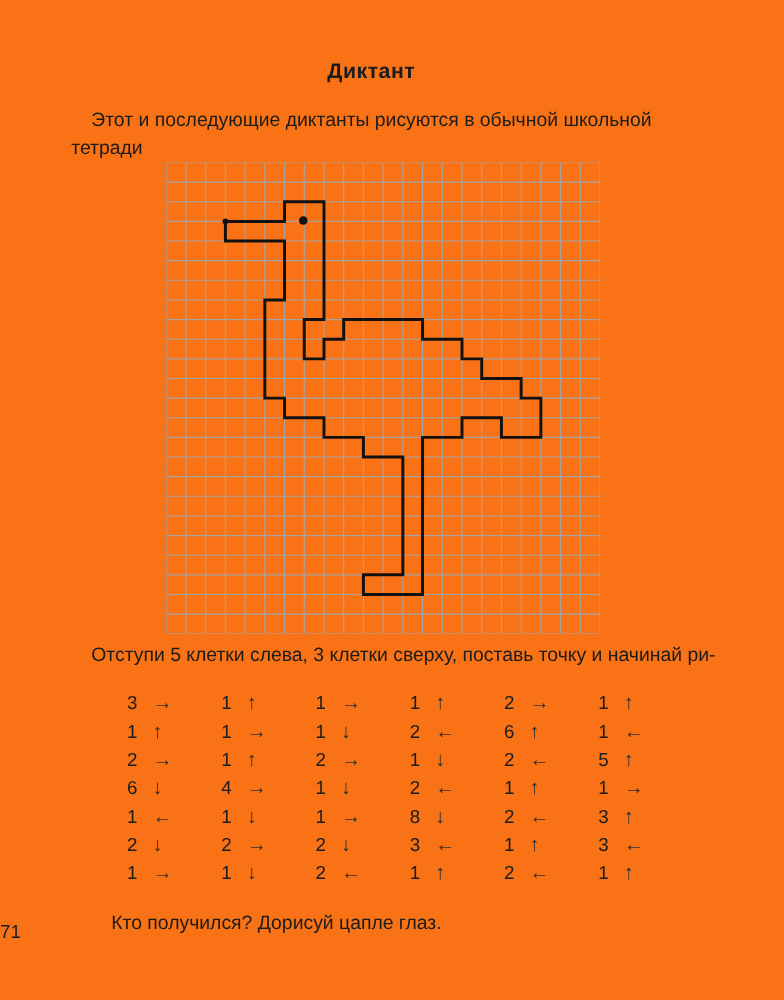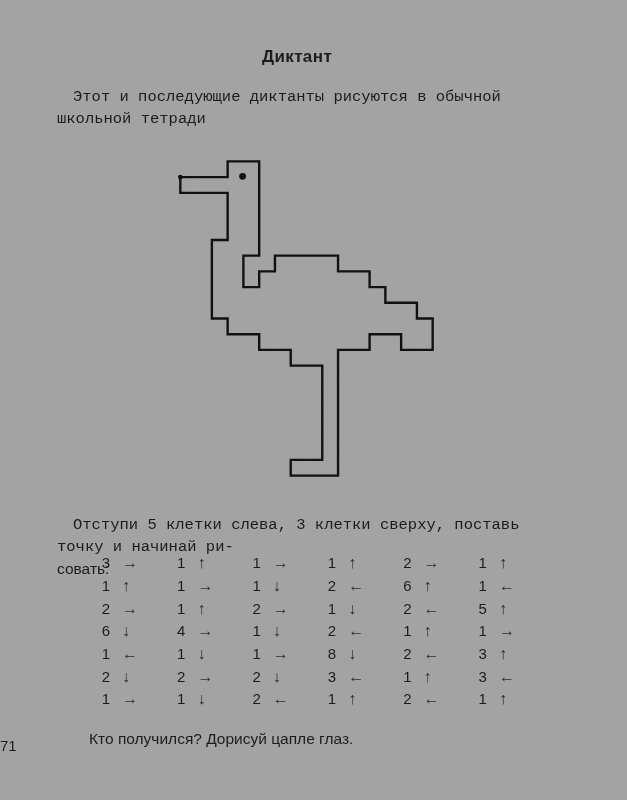--- a/index.html
+++ b/index.html
@@ -1,28 +1,28 @@
 <!DOCTYPE html>
 <html lang="ru"><head>
 <meta charset="utf-8">
 <style>
   html,body{margin:0;padding:0;}
   body{
     width:627px;height:800px;position:relative;background:#ffffff;
     font-family:"Liberation Sans",sans-serif;color:#1c1c1c;overflow:hidden;
   }
-  .page{position:absolute;inset:0;background:#a3a3a3;}
+  .page{position:absolute;inset:0;background:#f97316;}
   .title{
     position:absolute;top:47px;left:0;width:594px;margin:0;
     text-align:center;font-size:17px;font-weight:bold;letter-spacing:.4px;
   }
   .intro{position:absolute;left:57px;top:86px;width:516px;margin:0;font-size:15.5px;line-height:22px;}
   .instr{position:absolute;left:57px;top:514px;width:516px;margin:0;font-size:15.5px;line-height:22px;}
   .tline{display:block;}
-  .ind{text-indent:16px;font-family:Liberation Mono, monospace;}
+  .ind{text-indent:16px;}
   #fig{position:absolute;left:133px;top:130px;width:347px;height:377px;}
   #dict-table{position:absolute;left:95px;top:552px;font-size:15px;}
   .drow{height:22.7px;display:flex;align-items:center;}
   .pair{width:75.4px;display:inline-flex;align-items:baseline;}
   .num{width:15px;text-align:right;}
   .arr{margin-left:12px;font-size:16px;color:#2e2e2e;}
   .footer{position:absolute;left:57px;top:714px;width:516px;margin:16px;font-size:15.5px;text-indent:16px;}
   .pagenum{position:absolute;top:737px;left:0;width:612px;text-align:left;font-size:15px;}
 </style>
 </head>
@@ -85,21 +85,20 @@
       <line x1="0" y1="352" x2="352" y2="352" stroke="#a4a4a4" stroke-width="0.9"></line>
       <line x1="0" y1="368" x2="352" y2="368" stroke="#a4a4a4" stroke-width="0.9"></line>
       <line x1="0" y1="384" x2="352" y2="384" stroke="#a4a4a4" stroke-width="0.9"></line>
       <polygon points="48,48 96,48 96,32 128,32 128,128 112,128 112,160 128,160 128,144 144,144 144,128 208,128 208,144 240,144 240,160 256,160 256,176 288,176 288,192 304,192 304,224 272,224 272,208 240,208 240,224 208,224 208,352 160,352 160,336 192,336 192,240 160,240 160,224 128,224 128,208 96,208 96,192 80,192 80,112 96,112 96,64 48,64 48,48" fill="none" stroke="#111111" stroke-width="2.4" stroke-linejoin="miter"></polygon>
       <circle cx="48" cy="48" r="2.3" fill="#111111"></circle>
       <circle cx="111.2" cy="47.2" r="3.5" fill="#111111"></circle>
     </svg>
 
   <p class="instr">
     <span class="tline ind">Отступи 5 клетки слева, 3 клетки сверху, поставь точку и начинай ри-</span>
-    <span class="tline">совать:</span>
   </p>
 
   <div id="dict-table">
       <div class="drow">
         <span class="pair">
           <span class="num">3</span>
           <span class="arr">→</span>
         </span>
         <span class="pair">
           <span class="num">1</span>

